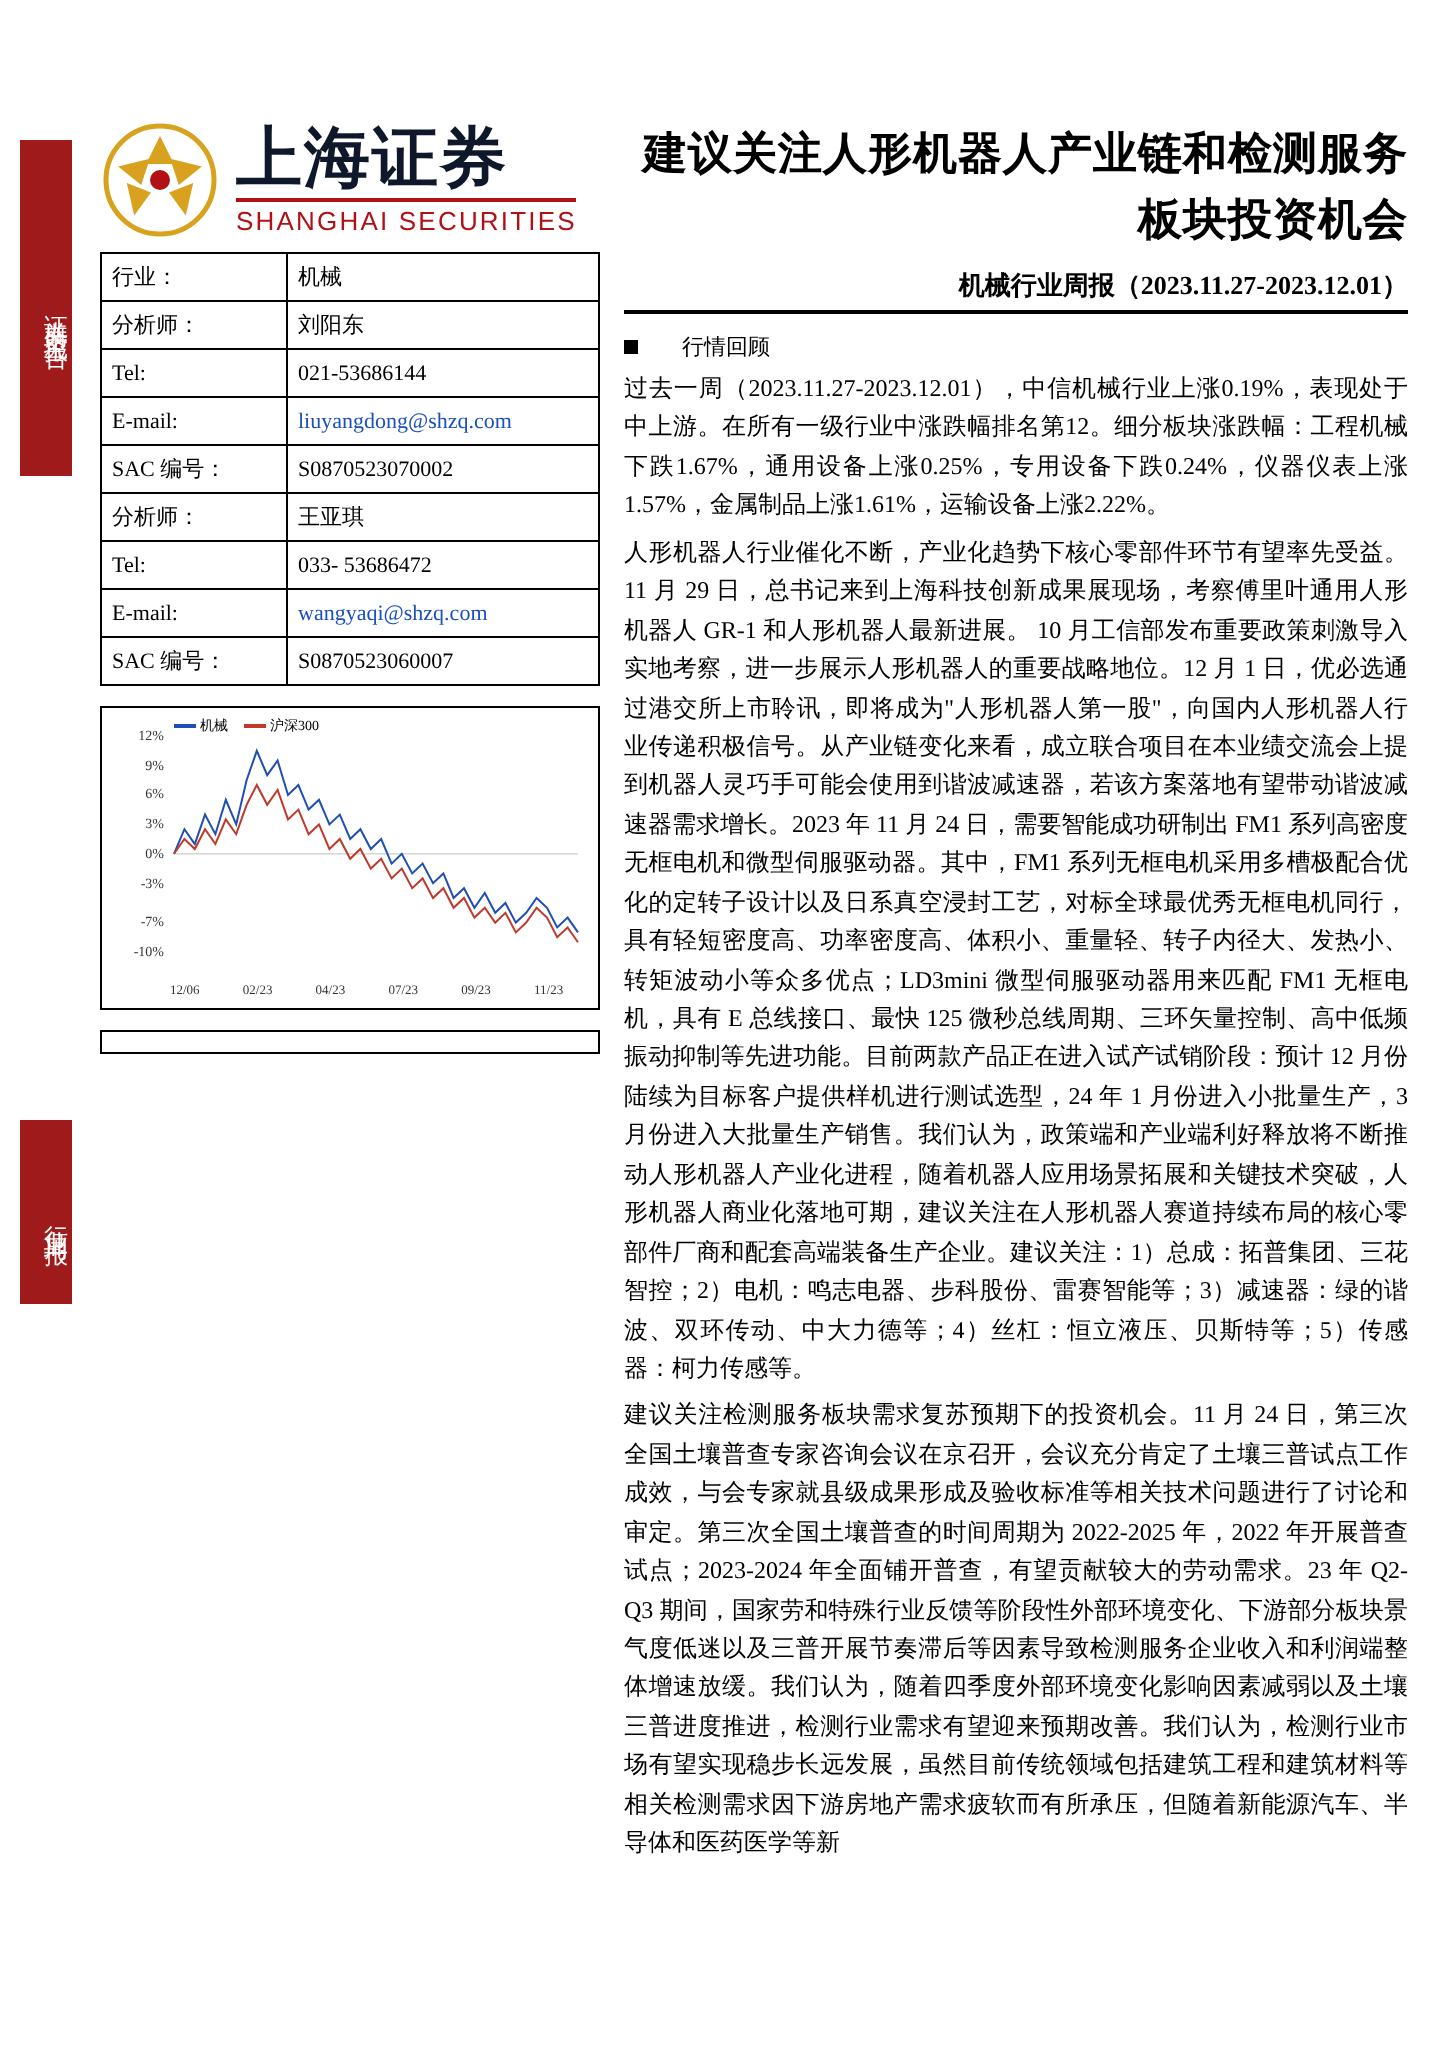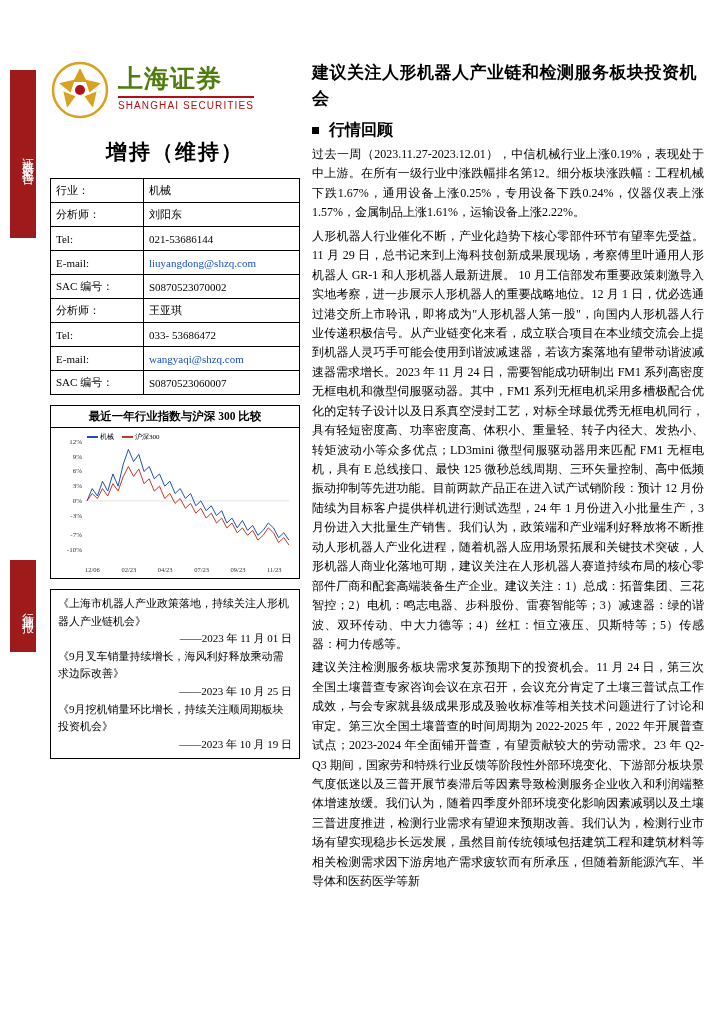--- a/index.html
+++ b/index.html
@@ -35,22 +35,22 @@
   .col-left{position:absolute;left:10px;top:0;width:250px;}
   .col-right{position:absolute;left:272px;top:0;width:392px;}
 
   
   .logo-row{display:flex;align-items:center;gap:8px;margin-bottom:6px;}
   .logo-mark{
     width:60px;height:60px;position:relative;flex:0 0 60px;
   }
   .logo-mark svg{display:block;}
   .logo-text{line-height:1.05;}
-  .logo-cn{font-size:25px;color:#4d7c0f;font-weight:bold;letter-spacing:1px;font-family:Liberation Mono, monospace;}
-  .logo-en{font-size:10px;color:#b11116;letter-spacing:1.1px;font-family:"Liberation Sans", sans-serif;margin-top:3px;}
+  .logo-cn{font-size:33px;color:#0f172a;font-weight:bold;letter-spacing:1px;font-family:Liberation Sans, sans-serif;}
+  .logo-en{font-size:13px;color:#b11116;letter-spacing:1.1px;font-family:"Liberation Sans", sans-serif;margin-top:3px;}
   .logo-rule{border-bottom:2px solid #b11116;margin:2px 0 0 0;}
 
   
   .rating{
     text-align:center;
     font-size:21px;
     font-weight:bold;
     letter-spacing:2px;
     margin:18px 0 12px 0;
   }
@@ -91,30 +91,30 @@
   
   .related{
     margin-top:10px;border:1px solid #000;padding:5px 7px;font-size:11px;line-height:1.6;
   }
   .related .hd{font-weight:bold;margin-bottom:2px;}
   .related .item{}
   .related .date{text-align:right;}
 
   
   .doc-title{
-    font-size:17px;font-weight:bold;text-align:left;line-height:1.5;
+    font-size:22px;font-weight:bold;text-align:right;line-height:1.5;
     letter-spacing:0.5px;
   }
   .doc-sub{
     margin-top:8px;text-align:right;font-size:13px;font-weight:bold;
     border-bottom:2px solid #000;padding-bottom:3px;
   }
   .sec-head{
-    margin-top:9px;font-size:16px;font-weight:bold;
-    display:flex;align-items:center;gap:10px;
+    margin-top:9px;font-size:11px;font-weight:normal;
+    display:flex;align-items:center;gap:22px;
   }
   .sq{width:7px;height:7px;background:#000;display:inline-block;}
   p.body{
     font-size:12px;line-height:1.62;text-align:justify;margin:4px 0 0 0;
     text-justify:inter-ideograph;
   }
 </style>
 </head>
 <body>
 
@@ -141,21 +141,20 @@
           </g>
         </svg>
       </div>
       <div class="logo-text">
         <div class="logo-cn">上海证券</div>
         <div class="logo-rule"></div>
         <div class="logo-en">SHANGHAI SECURITIES</div>
       </div>
     </div>
 
-    <div class="rating">增持（维持）</div>
 
     <table class="info">
       <tbody id="info-body">
           <tr>
             <td class="lbl">行业：</td>
             <td class="val">机械</td>
           </tr>
           <tr>
             <td class="lbl">分析师：</td>
             <td class="val">刘阳东</td>
@@ -185,21 +184,20 @@
             <td class="val blue u">wangyaqi@shzq.com</td>
           </tr>
           <tr>
             <td class="lbl">SAC 编号：</td>
             <td class="val">S0870523060007</td>
           </tr>
         </tbody>
     </table>
 
     <div class="chartbox">
-      <div class="chart-title">最近一年行业指数与沪深 300 比较</div>
       <div class="chart-area">
         <div class="legend">
           <span><i style="background:#1f4fb5"></i><span>机械</span></span>
           <span><i style="background:#c0392b"></i><span>沪深300</span></span>
         </div>
         <div class="ylabels" id="ylabels">
             <span style="top: 10px;">12%</span>
             <span style="top: 24.7273px;">9%</span>
             <span style="top: 39.4545px;">6%</span>
             <span style="top: 54.1818px;">3%</span>
@@ -218,33 +216,26 @@
             <span style="left: 36.4px;">02/23</span>
             <span style="left: 72.8px;">04/23</span>
             <span style="left: 109.2px;">07/23</span>
             <span style="left: 145.6px;">09/23</span>
             <span style="left: 182px;">11/23</span>
           </div>
       </div>
     </div>
 
     <div class="related">
-      <div id="related-list">
-          <div class="item">《上海市机器人产业政策落地，持续关注人形机器人产业链机会》</div>
-          <div class="date">——2023 年 11 月 01 日</div>
-          <div class="item">《9月叉车销量持续增长，海风利好释放乘动需求边际改善》</div>
-          <div class="date">——2023 年 10 月 25 日</div>
-          <div class="item">《9月挖机销量环比增长，持续关注顺周期板块投资机会》</div>
-          <div class="date">——2023 年 10 月 19 日</div>
-        </div>
     </div>
   </div>
 
   <div class="col-right">
     <div class="doc-title">建议关注人形机器人产业链和检测服务板块投资机会</div>
+    <div class="doc-sub">机械行业周报（2023.11.27-2023.12.01）</div>
     <div id="sections">
         <div class="sec-head">
           <span class="sq"></span>
           <span>行情回顾</span>
         </div>
         <p class="body">过去一周（2023.11.27-2023.12.01），中信机械行业上涨0.19%，表现处于中上游。在所有一级行业中涨跌幅排名第12。细分板块涨跌幅：工程机械下跌1.67%，通用设备上涨0.25%，专用设备下跌0.24%，仪器仪表上涨1.57%，金属制品上涨1.61%，运输设备上涨2.22%。</p>
         <p class="body">人形机器人行业催化不断，产业化趋势下核心零部件环节有望率先受益。11 月 29 日，总书记来到上海科技创新成果展现场，考察傅里叶通用人形机器人 GR-1 和人形机器人最新进展。 10 月工信部发布重要政策刺激导入实地考察，进一步展示人形机器人的重要战略地位。12 月 1 日，优必选通过港交所上市聆讯，即将成为"人形机器人第一股"，向国内人形机器人行业传递积极信号。从产业链变化来看，成立联合项目在本业绩交流会上提到机器人灵巧手可能会使用到谐波减速器，若该方案落地有望带动谐波减速器需求增长。2023 年 11 月 24 日，需要智能成功研制出 FM1 系列高密度无框电机和微型伺服驱动器。其中，FM1 系列无框电机采用多槽极配合优化的定转子设计以及日系真空浸封工艺，对标全球最优秀无框电机同行，具有轻短密度高、功率密度高、体积小、重量轻、转子内径大、发热小、转矩波动小等众多优点；LD3mini 微型伺服驱动器用来匹配 FM1 无框电机，具有 E 总线接口、最快 125 微秒总线周期、三环矢量控制、高中低频振动抑制等先进功能。目前两款产品正在进入试产试销阶段：预计 12 月份陆续为目标客户提供样机进行测试选型，24 年 1 月份进入小批量生产，3 月份进入大批量生产销售。我们认为，政策端和产业端利好释放将不断推动人形机器人产业化进程，随着机器人应用场景拓展和关键技术突破，人形机器人商业化落地可期，建议关注在人形机器人赛道持续布局的核心零部件厂商和配套高端装备生产企业。建议关注：1）总成：拓普集团、三花智控；2）电机：鸣志电器、步科股份、雷赛智能等；3）减速器：绿的谐波、双环传动、中大力德等；4）丝杠：恒立液压、贝斯特等；5）传感器：柯力传感等。</p>
         <p class="body">建议关注检测服务板块需求复苏预期下的投资机会。11 月 24 日，第三次全国土壤普查专家咨询会议在京召开，会议充分肯定了土壤三普试点工作成效，与会专家就县级成果形成及验收标准等相关技术问题进行了讨论和审定。第三次全国土壤普查的时间周期为 2022-2025 年，2022 年开展普查试点；2023-2024 年全面铺开普查，有望贡献较大的劳动需求。23 年 Q2-Q3 期间，国家劳和特殊行业反馈等阶段性外部环境变化、下游部分板块景气度低迷以及三普开展节奏滞后等因素导致检测服务企业收入和利润端整体增速放缓。我们认为，随着四季度外部环境变化影响因素减弱以及土壤三普进度推进，检测行业需求有望迎来预期改善。我们认为，检测行业市场有望实现稳步长远发展，虽然目前传统领域包括建筑工程和建筑材料等相关检测需求因下游房地产需求疲软而有所承压，但随着新能源汽车、半导体和医药医学等新</p>
       </div>
   </div>

